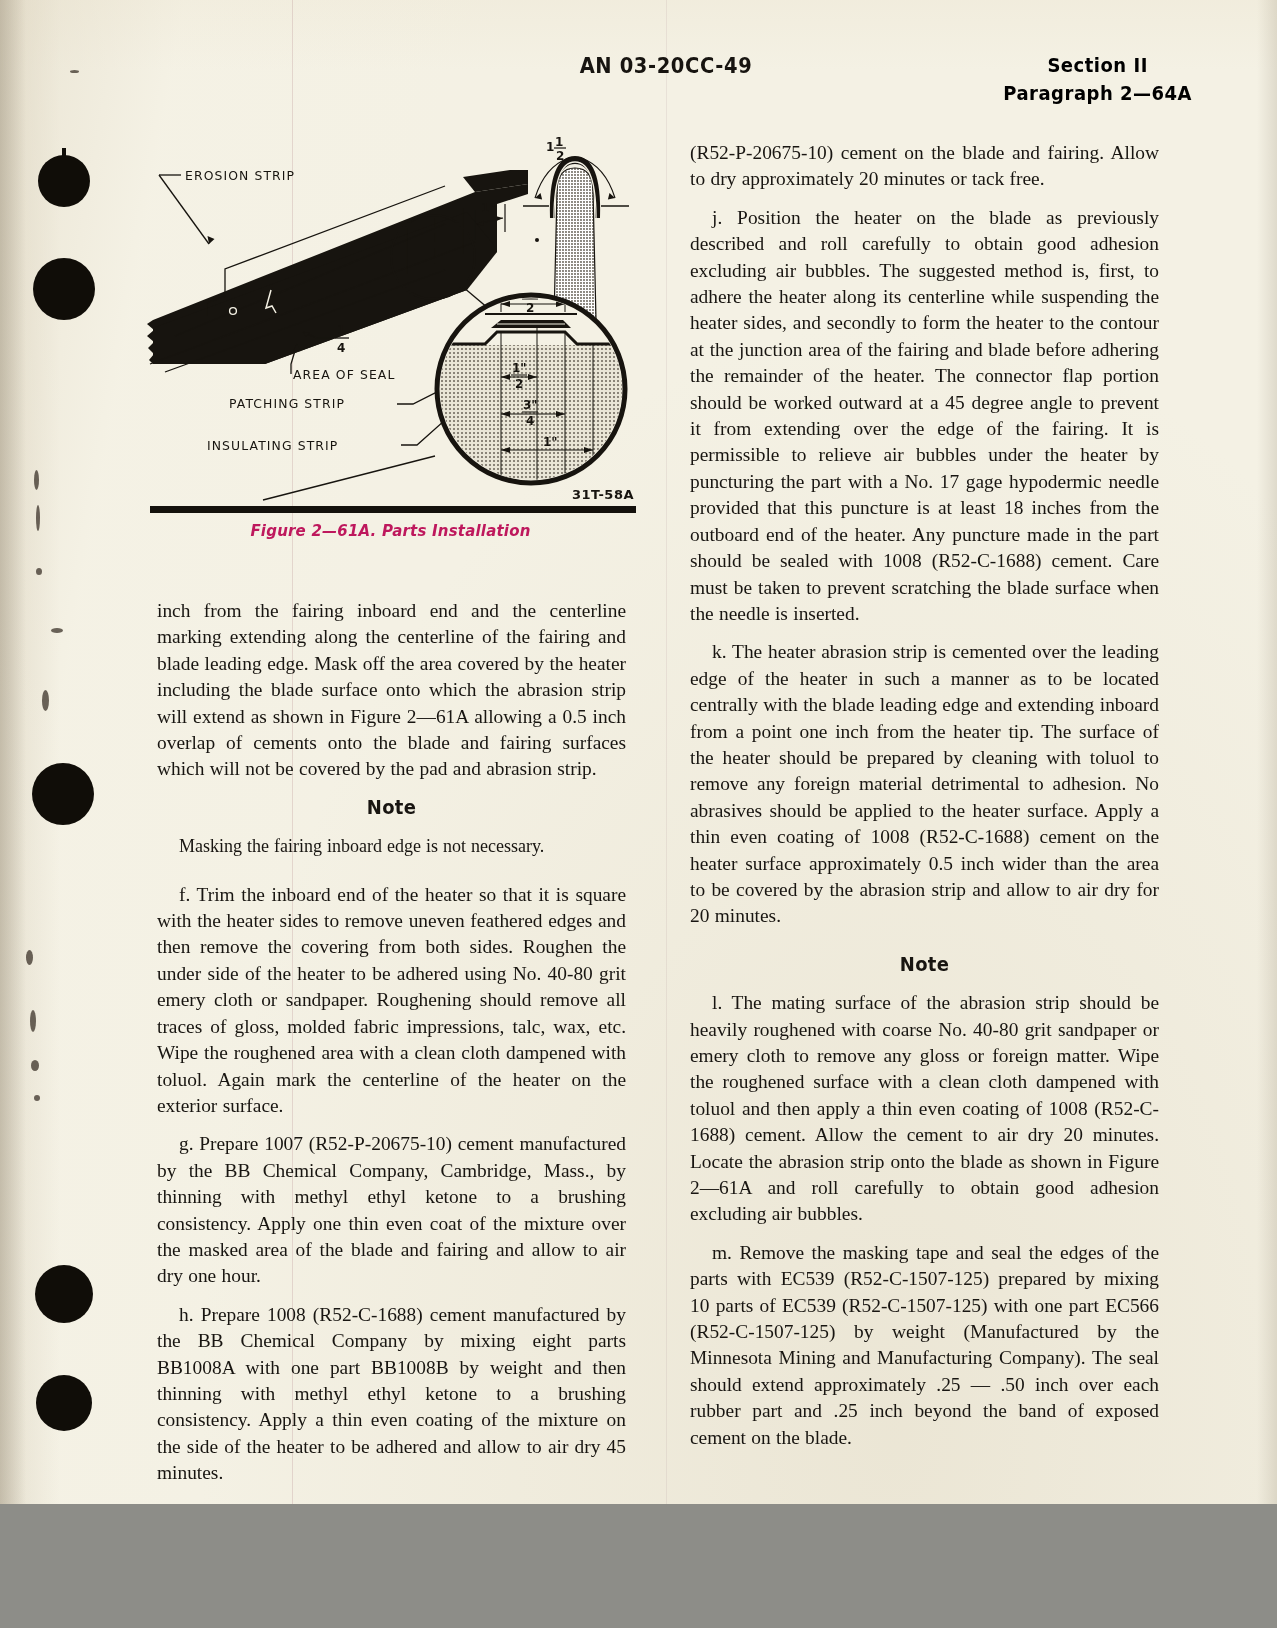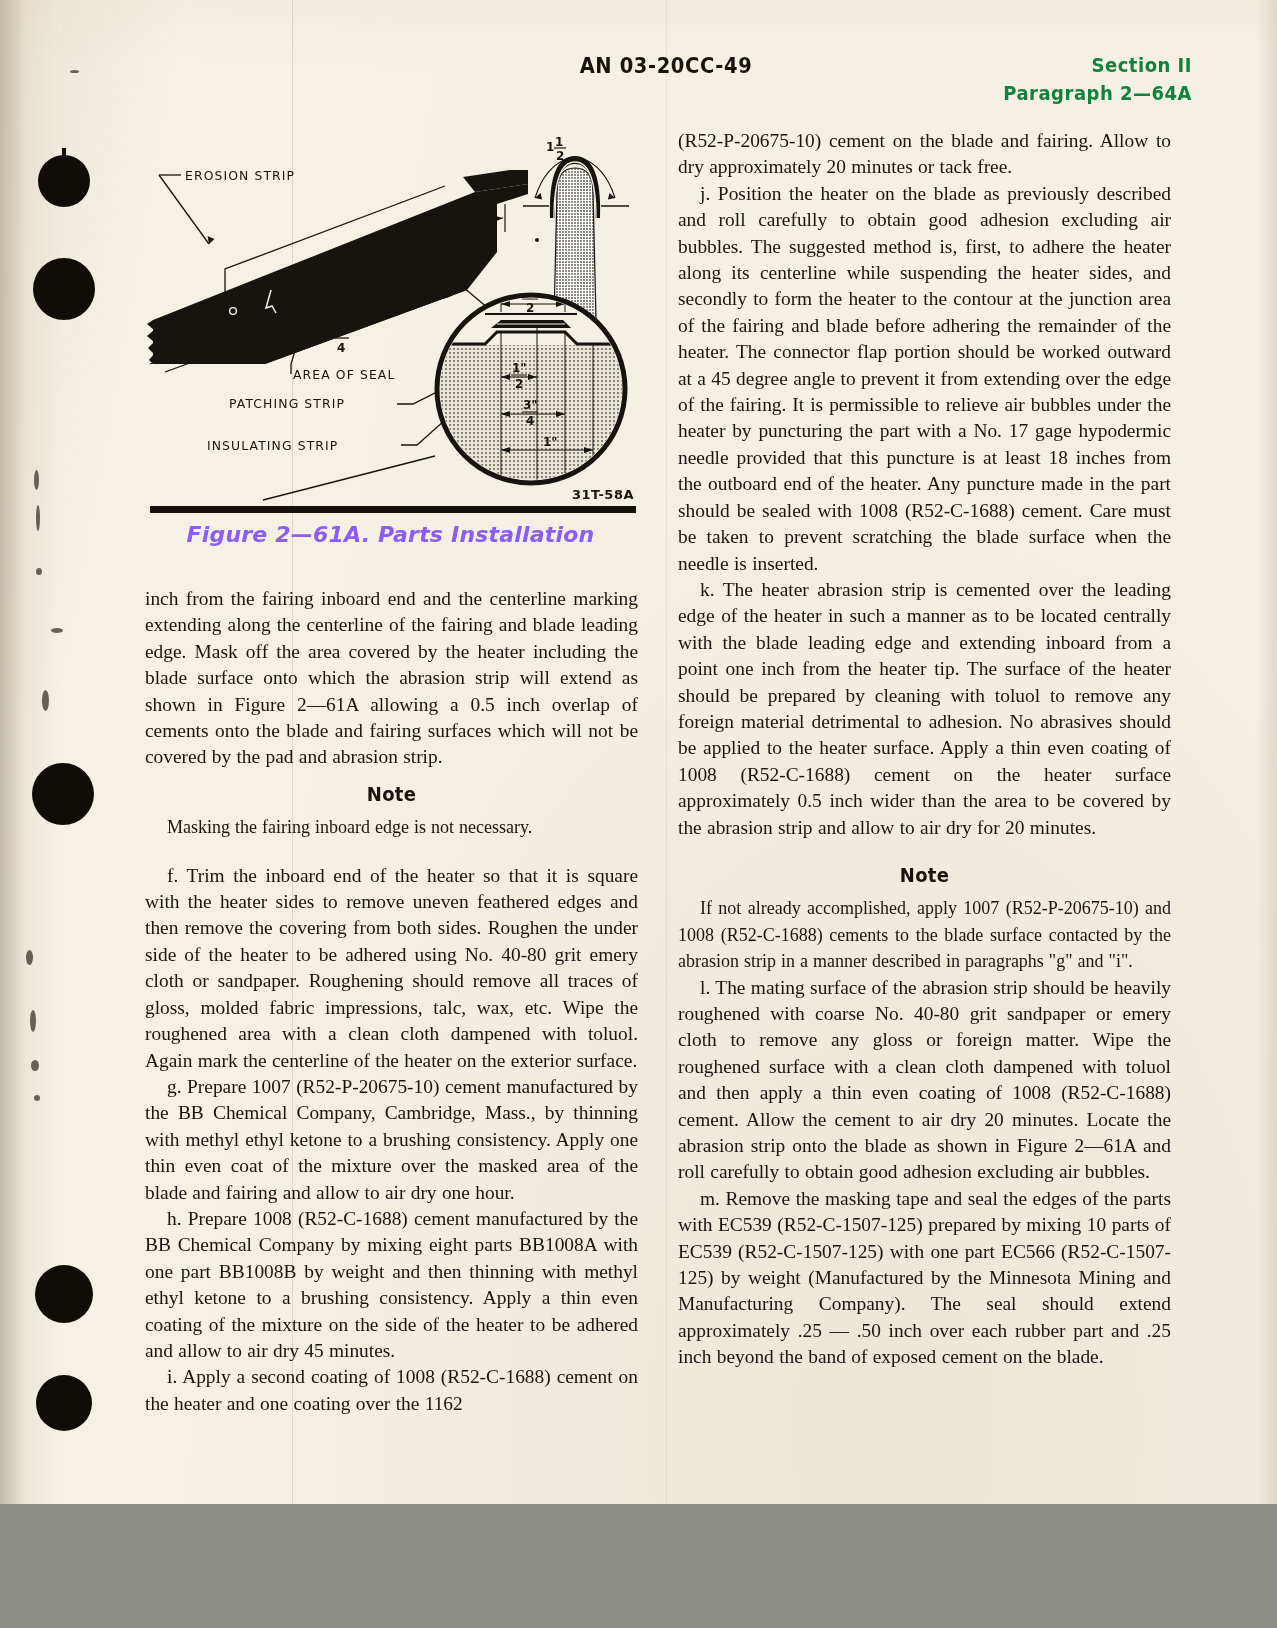--- a/index.html
+++ b/index.html
@@ -70,43 +70,43 @@
     font-weight: bold;
     font-size: 19.5px;
     letter-spacing: 0.6px;
     color: #171410;
     transform: scaleY(1.12);
   }
   .section-block {
     position: absolute;
     right: 0;
     top: 0;
-    text-align: right;
-    font-family: "DejaVu Sans", sans-serif;
-    font-weight: bold;
-    color: #15803d;
+    text-align: center;
+    font-family: "DejaVu Sans", sans-serif;
+    font-weight: bold;
+    color: #000000;
   }
   .section-line1 { font-size: 18px; letter-spacing: 0.5px; transform: scaleY(1.12); }
   .section-line2 { font-size: 18px; letter-spacing: 0.5px; margin-top: 7px; transform: scaleY(1.12); }
 
   
   .col {
     position: absolute;
     top: 128px;
     width: 493px;
     text-align: justify;
     font-size: 19.4px;
     line-height: 26.4px;
     color: #181511;
   }
   .col-left { left: 145px; }
   .col-right { left: 678px; }
 
   .col p {
-    margin: 0;
+    margin: 12px;
     text-indent: 22px;
     hyphens: none;
     word-spacing: 0.5px;
   }
   .col p.noindent { text-indent: 0; }
 
   .note-head {
     font-family: "DejaVu Sans", sans-serif;
     font-weight: bold;
     font-size: 18px;
@@ -154,23 +154,23 @@
     color: #17140f;
   }
   .fig-caption {
     position: absolute;
     left: 0; right: 2px;
     top: 390px;
     text-align: center;
     font-family: "DejaVu Sans", sans-serif;
     font-weight: bold;
     font-style: italic;
-    font-size: 22px;
+    font-size: 15px;
     letter-spacing: 0.2px;
-    color: #8b5cf6;
+    color: #be185d;
   }
 
   .fig-label {
     font-family: "DejaVu Sans", sans-serif;
     font-size: 12.4px;
     letter-spacing: 1.1px;
     fill: #17140f;
   }
   .frac-num, .frac-den {
     font-family: "DejaVu Sans", sans-serif;
@@ -420,21 +420,20 @@
     <p>g. Prepare 1007 (R52-P-20675-10) cement manufactured by the BB Chemical Company, Cambridge, Mass., by thinning with methyl ethyl ketone to a brushing consistency. Apply one thin even coat of the mixture over the masked area of the blade and fairing and allow to air dry one hour.</p>
     <p>h. Prepare 1008 (R52-C-1688) cement manufactured by the BB Chemical Company by mixing eight parts BB1008A with one part BB1008B by weight and then thinning with methyl ethyl ketone to a brushing consistency. Apply a thin even coating of the mixture on the side of the heater to be adhered and allow to air dry 45 minutes.</p>
     <p>i. Apply a second coating of 1008 (R52-C-1688) cement on the heater and one coating over the 1162</p>
   </div>
 
   <div class="col col-right">
     <p class="noindent">(R52-P-20675-10) cement on the blade and fairing. Allow to dry approximately 20 minutes or tack free.</p>
     <p>j. Position the heater on the blade as previously described and roll carefully to obtain good adhesion excluding air bubbles. The suggested method is, first, to adhere the heater along its centerline while suspending the heater sides, and secondly to form the heater to the contour at the junction area of the fairing and blade before adhering the remainder of the heater. The connector flap portion should be worked outward at a 45 degree angle to prevent it from extending over the edge of the fairing. It is permissible to relieve air bubbles under the heater by puncturing the part with a No. 17 gage hypodermic needle provided that this puncture is at least 18 inches from the outboard end of the heater. Any puncture made in the part should be sealed with 1008 (R52-C-1688) cement. Care must be taken to prevent scratching the blade surface when the needle is inserted.</p>
     <p>k. The heater abrasion strip is cemented over the leading edge of the heater in such a manner as to be located centrally with the blade leading edge and extending inboard from a point one inch from the heater tip. The surface of the heater should be prepared by cleaning with toluol to remove any foreign material detrimental to adhesion. No abrasives should be applied to the heater surface. Apply a thin even coating of 1008 (R52-C-1688) cement on the heater surface approximately 0.5 inch wider than the area to be covered by the abrasion strip and allow to air dry for 20 minutes.</p>
     <div class="note-head note-gap-top">Note</div>
-    <p class="note-body note-gap-bottom">If not already accomplished, apply 1007 (R52-P-20675-10) and 1008 (R52-C-1688) cements to the blade surface contacted by the abrasion strip in a manner described in paragraphs "g" and "i".</p>
     <p>l. The mating surface of the abrasion strip should be heavily roughened with coarse No. 40-80 grit sandpaper or emery cloth to remove any gloss or foreign matter. Wipe the roughened surface with a clean cloth dampened with toluol and then apply a thin even coating of 1008 (R52-C-1688) cement. Allow the cement to air dry 20 minutes. Locate the abrasion strip onto the blade as shown in Figure 2—61A and roll carefully to obtain good adhesion excluding air bubbles.</p>
     <p>m. Remove the masking tape and seal the edges of the parts with EC539 (R52-C-1507-125) prepared by mixing 10 parts of EC539 (R52-C-1507-125) with one part EC566 (R52-C-1507-125) by weight (Manufactured by the Minnesota Mining and Manufacturing Company). The seal should extend approximately .25 — .50 inch over each rubber part and .25 inch beyond the band of exposed cement on the blade.</p>
   </div>
 
   <div class="footer">
     <div class="footer-left">Revised 15 November 1955</div>
     <div class="footer-right">34A</div>
   </div>
 
 </div>

